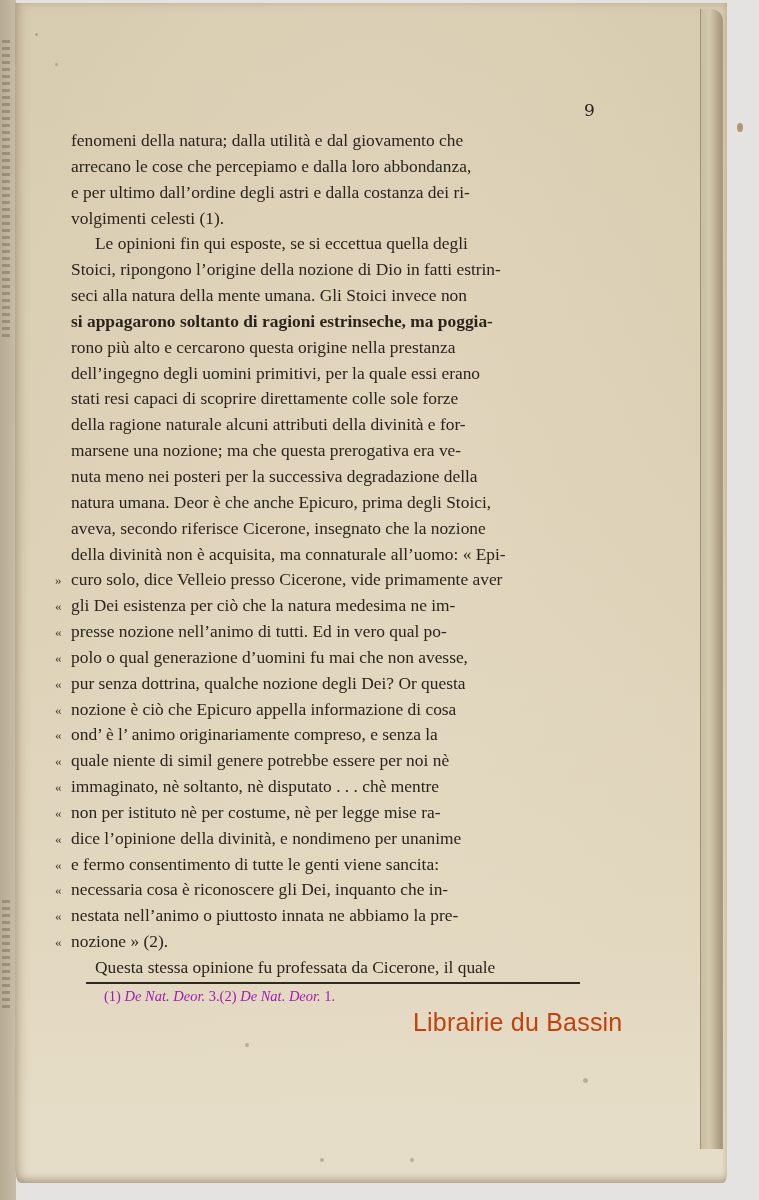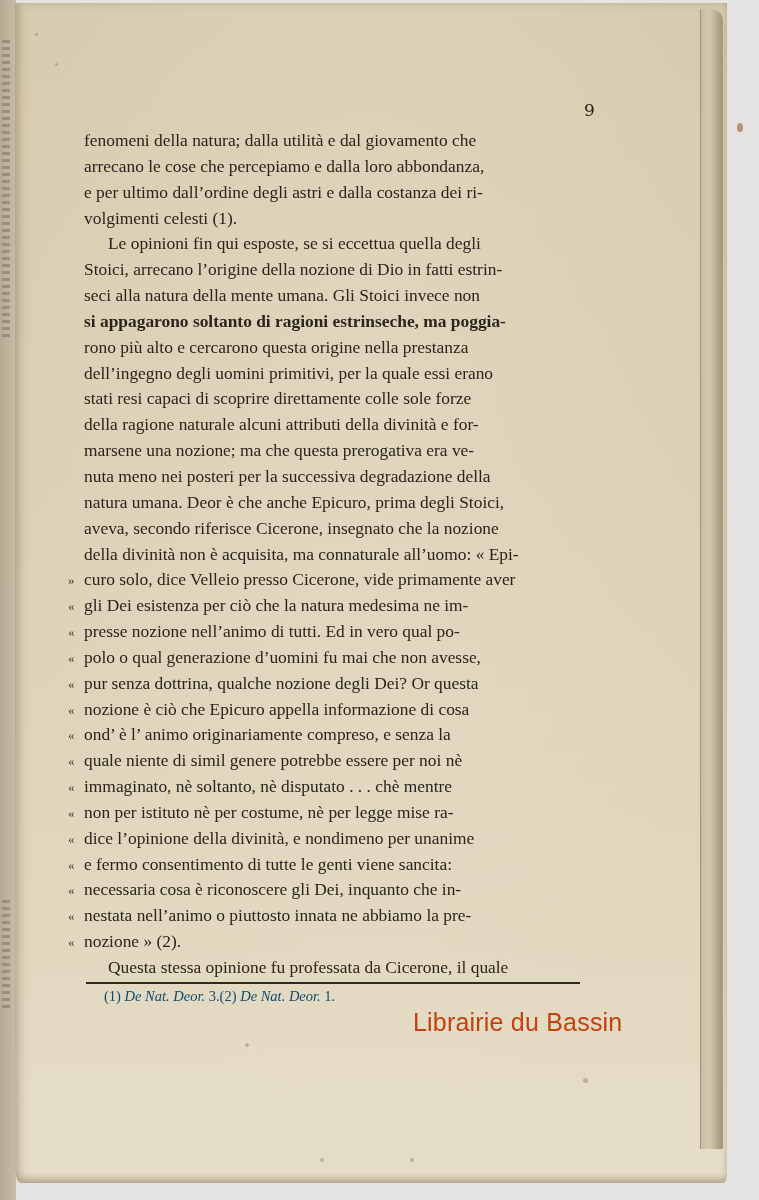--- a/index.html
+++ b/index.html
@@ -58,21 +58,21 @@
     }
     .page-number {
       position: absolute;
       left: 584px; top: 100px;
       font-family: "DejaVu Serif", serif;
       font-size: 17px;
       color: #2a231b;
     }
     .body-text {
       position: absolute;
-      left: 84px; top: 128px;
+      left: 71px; top: 128px;
       width: 516px;
       font-family: "Liberation Serif", serif;
       font-size: 17.4px;
       line-height: 25.85px;
       color: #2b241c;
     }
     .line {
       display: block;
       white-space: nowrap;
       text-align: justify;
@@ -92,21 +92,21 @@
       left: 86px; top: 982px;
       width: 494px;
       height: 2px;
       background: #2f281f;
     }
     .footnote {
       position: absolute;
       left: 104px; top: 988px;
       font-family: "Liberation Serif", serif;
       font-size: 14.5px;
-      color: #0c4a6e;
+      color: #a21caf;
     }
     .footnote i { font-style: italic; }
     .watermark {
       position: absolute;
       left: 413px; top: 1008px;
       font-family: "Liberation Sans", sans-serif;
       font-size: 25px;
       color: #c2410c;
       letter-spacing: 0.2px;
     }
@@ -132,21 +132,21 @@
   </div>
 
   <div class="page-number">9</div>
 
   <div class="body-text" id="body-text">
       <span class="line"><span style="display: inline-block;">fenomeni della natura; dalla utilità e dal giovamento che</span></span>
       <span class="line"><span style="display: inline-block;">arrecano le cose che percepiamo e dalla loro abbondanza,</span></span>
       <span class="line"><span style="display: inline-block;">e per ultimo dall’ordine degli astri e dalla costanza dei ri-</span></span>
       <span class="line last"><span>volgimenti celesti (1).</span></span>
       <span class="line indent"><span style="display: inline-block;">Le opinioni fin qui esposte, se si eccettua quella degli</span></span>
-      <span class="line"><span style="display: inline-block;">Stoici, arrecano l’origine della nozione di Dio in fatti estrin-</span></span>
+      <span class="line"><span style="display: inline-block;">Stoici, ripongono l’origine della nozione di Dio in fatti estrin-</span></span>
       <span class="line"><span style="display: inline-block;">seci alla natura della mente umana. Gli Stoici invece non</span></span>
       <span class="line"><span style="display: inline-block; font-weight: bold;">si appagarono soltanto di ragioni estrinseche, ma poggia-</span></span>
       <span class="line"><span style="display: inline-block;">rono più alto e cercarono questa origine nella prestanza</span></span>
       <span class="line"><span style="display: inline-block;">dell’ingegno degli uomini primitivi, per la quale essi erano</span></span>
       <span class="line"><span style="display: inline-block;">stati resi capaci di scoprire direttamente colle sole forze</span></span>
       <span class="line"><span style="display: inline-block;">della ragione naturale alcuni attributi della divinità e for-</span></span>
       <span class="line"><span style="display: inline-block;">marsene una nozione; ma che questa prerogativa era ve-</span></span>
       <span class="line"><span style="display: inline-block;">nuta meno nei posteri per la successiva degradazione della</span></span>
       <span class="line"><span style="display: inline-block;">natura umana. Deor è che anche Epicuro, prima degli Stoici,</span></span>
       <span class="line"><span style="display: inline-block;">aveva, secondo riferisce Cicerone, insegnato che la nozione</span></span>

